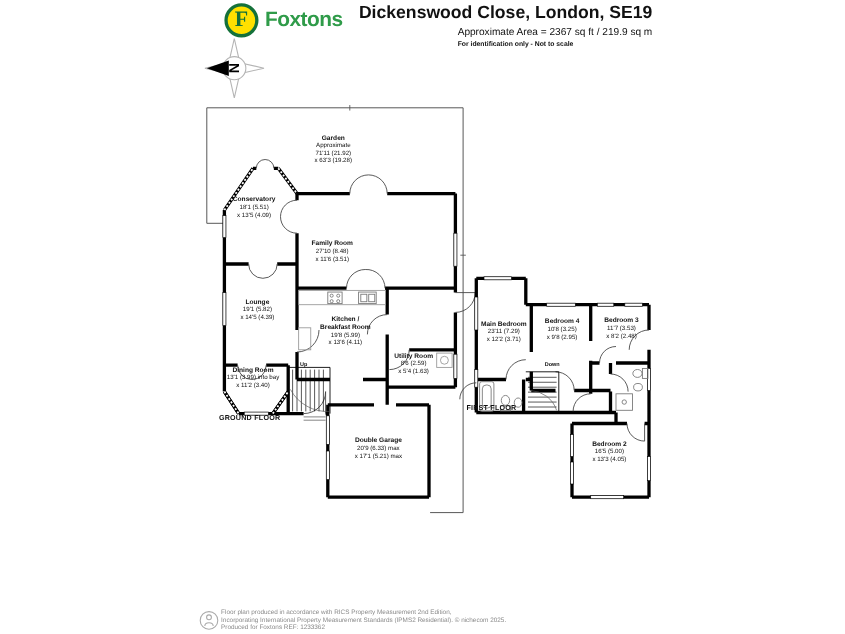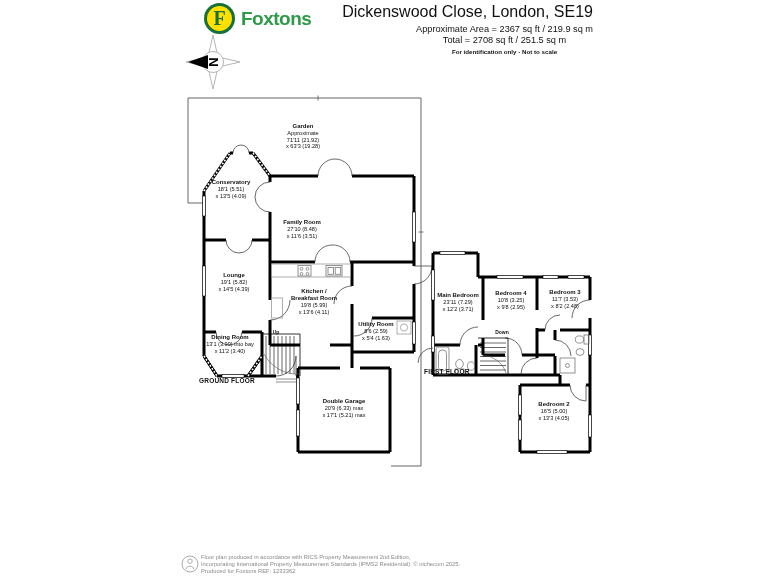--- a/index.html
+++ b/index.html
@@ -9,40 +9,39 @@
   .lbl{position:absolute;transform:translateX(-50%);text-align:center;white-space:nowrap}
   .lbl .nm{font-size:6px;font-weight:700;line-height:7px}
   .lbl .dm{font-size:5.6px;line-height:6.6px}
   .floor-lbl{position:absolute;font-size:6.5px;font-weight:700;letter-spacing:.2px}
   .stair-lbl{position:absolute;transform:translateX(-50%);font-size:5px;font-weight:700}
   .brand{position:absolute;left:204px;top:3px;display:flex;align-items:center}
   .badge{width:25px;height:25px;border-radius:50%;background:#ffe000;border:3px solid #15713a;
          color:#15713a;font-weight:700;font-family:"Liberation Serif",serif;font-size:20px;
          display:flex;align-items:center;justify-content:center}
   .brand-name{color:#2f9b49;font-size:19px;font-weight:700;margin-left:6px;letter-spacing:-.5px}
-  .title{position:absolute;right:175px;top:3px;font-size:16px;font-weight:400}
-  .meta{position:absolute;right:175px;top:24px;text-align:center;font-size:9.2px;line-height:10.9px}
+  .title{position:absolute;right:175px;top:3px;font-size:16px;font-weight:700}
+  .meta{position:absolute;right:175px;top:24px;text-align:left;font-size:9.2px;line-height:10.9px}
   .meta .disc{font-size:6.2px;font-weight:700;margin-top:1px}
   .compass{position:absolute;left:186px;top:33px}
   .footer-text{position:absolute;left:201px;top:554px;font-size:5.8px;line-height:6.9px;color:#8a8a8a}
   .footer-logo{position:absolute;left:181px;top:555px}
 </style>
 </head>
 <body>
 
 <div class="brand">
   <div class="badge">F</div>
   <div class="brand-name">Foxtons</div>
 </div>
 
 <div class="title">Dickenswood Close, London, SE19</div>
 
 <div class="meta">
   <div>Approximate Area = 2367 sq ft / 219.9 sq m</div>
-  <div>Total = 2708 sq ft / 251.5 sq m</div>
   <div class="disc">For identification only - Not to scale</div>
 </div>
 
 <svg class="compass" width="56" height="58" viewBox="0 0 56 58">
   <polygon points="27,2 32,24 54,29 32,34 27,56 22,34 0,29 22,24" fill="#ffffff" stroke="#b5b5b5" stroke-width="1"></polygon>
   <circle cx="27" cy="29" r="10.5" fill="#ffffff" stroke="#b5b5b5" stroke-width="1"></circle>
   <polygon points="2,29 22,22 22,36" fill="#000"></polygon>
   <text x="27" y="33.5" text-anchor="middle" font-size="13" font-weight="bold" font-family="Liberation Sans, sans-serif" fill="#000" transform="rotate(-90 27 29)">N</text>
 </svg>
 

